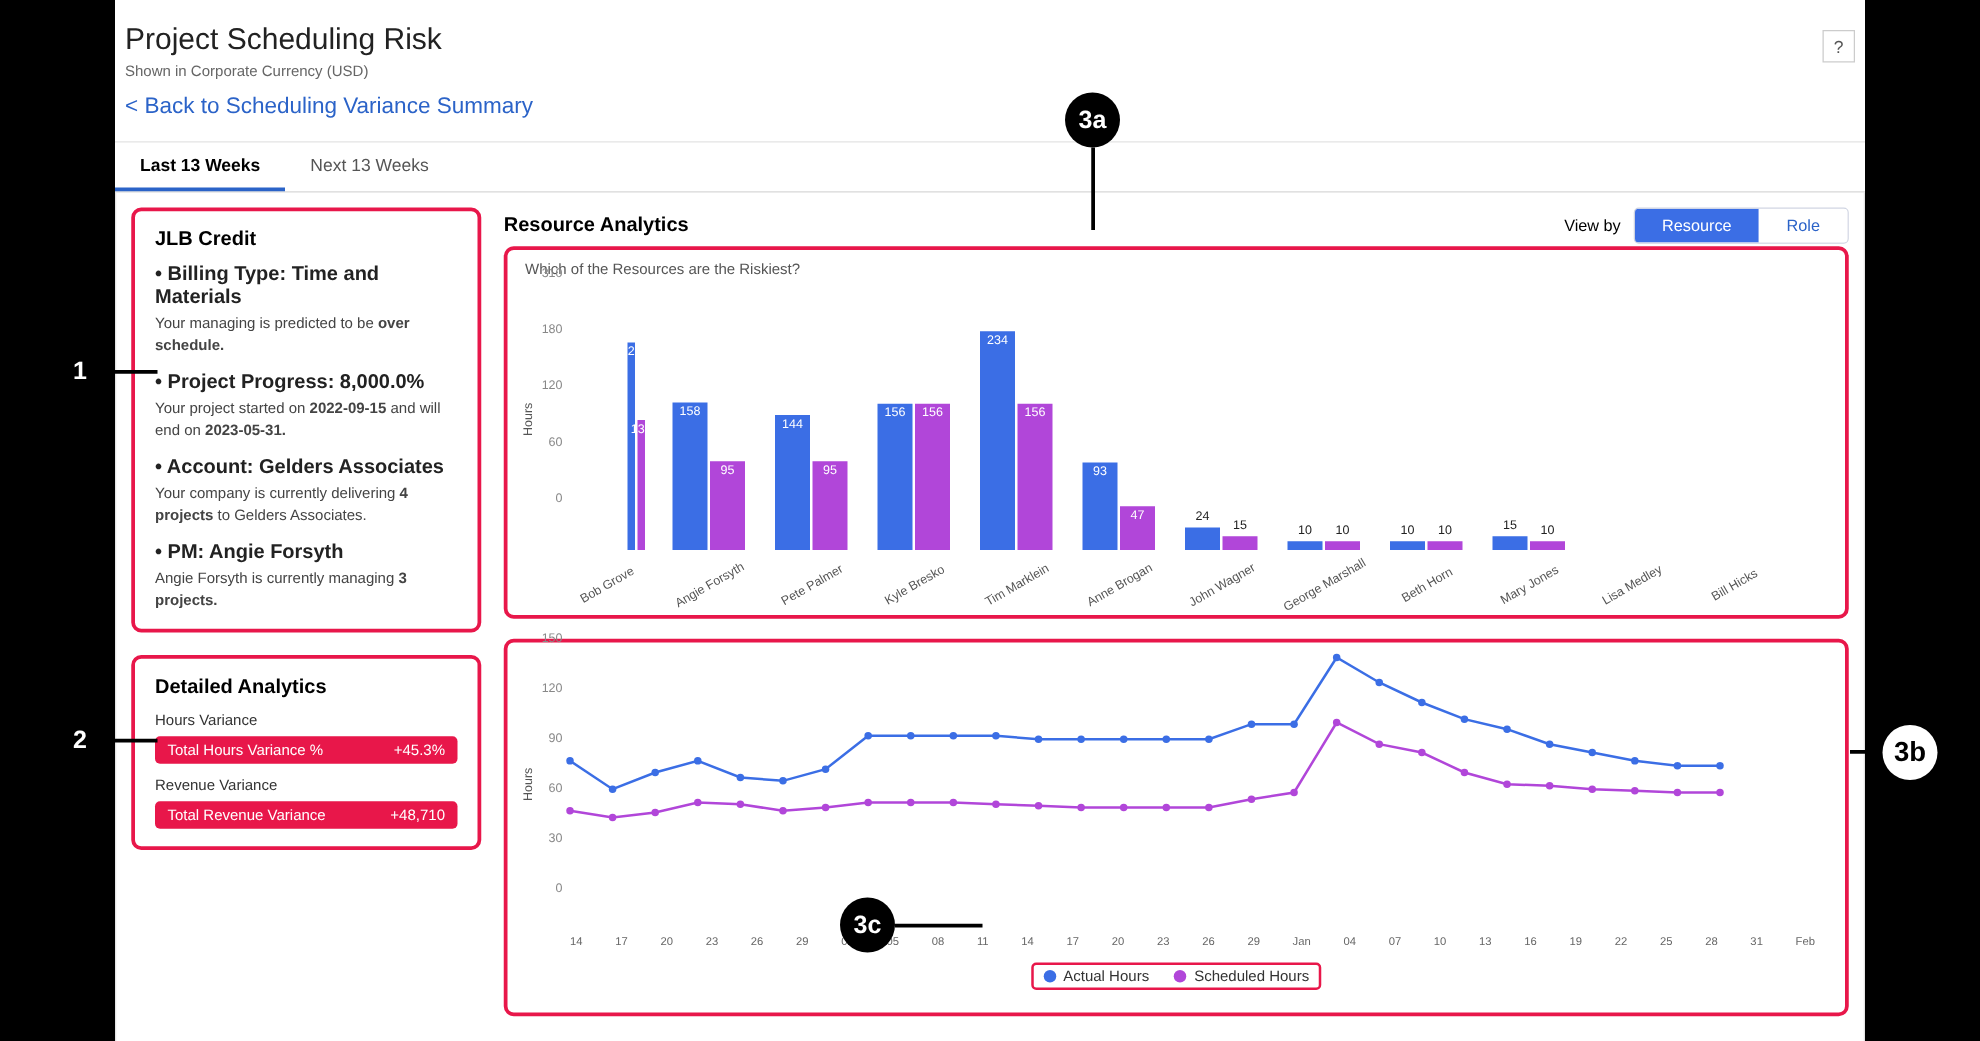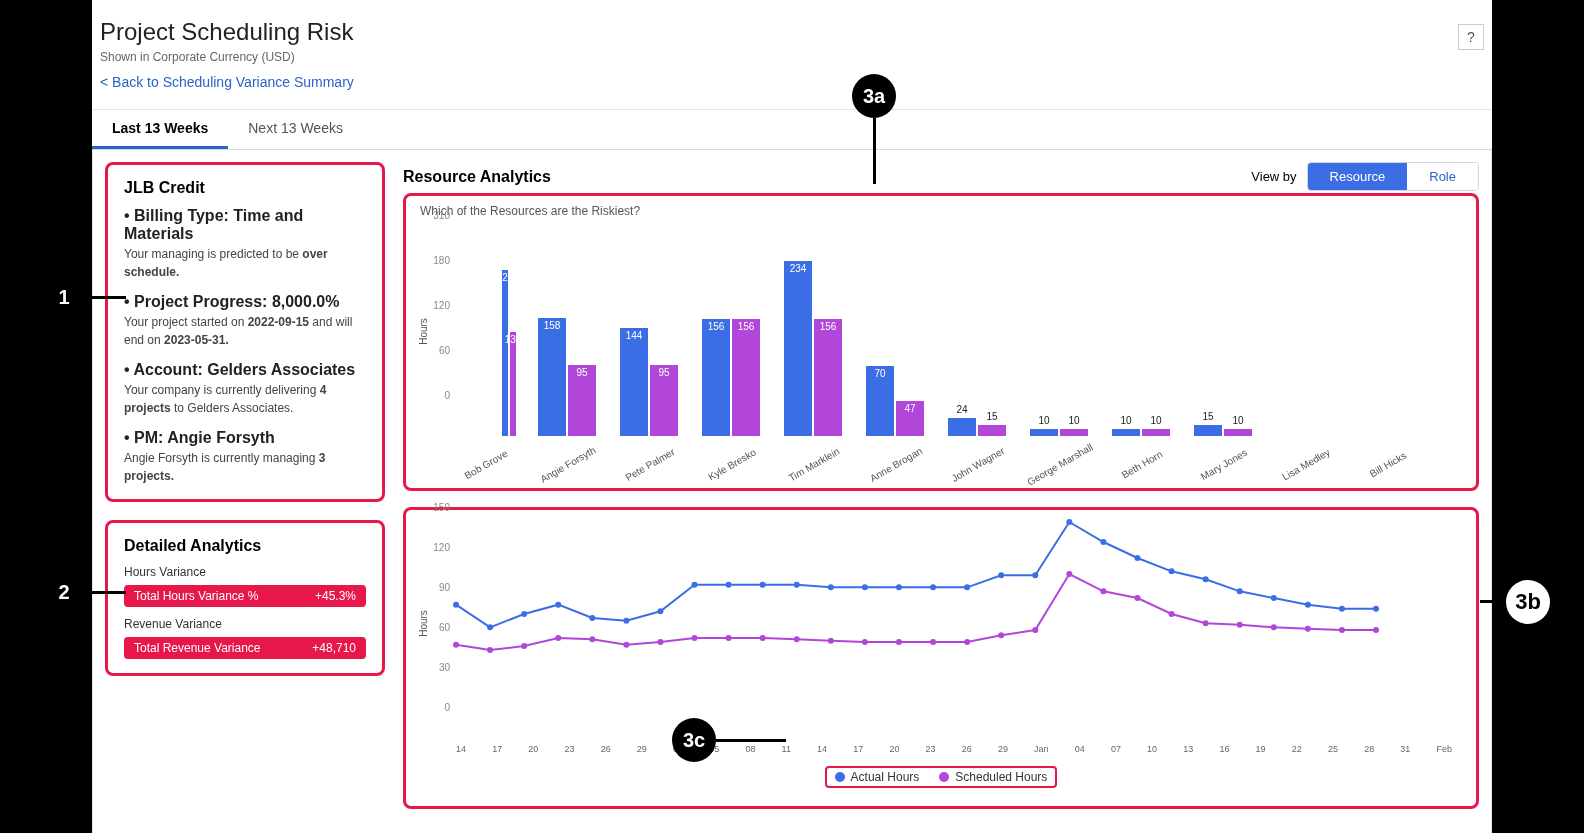--- a/index.html
+++ b/index.html
@@ -1,21 +1,21 @@
 <!DOCTYPE html>
 <html><head>
 <meta charset="utf-8">
 <style>
   * { box-sizing: border-box; margin: 0; padding: 0; }
   body { font-family: -apple-system, BlinkMacSystemFont, "Segoe UI", Arial, sans-serif; background: #000; }
   .page { background: #fff; width: 1400px; margin: 0 auto; position: relative; min-height: 833px; }
   .header { padding: 18px 0 4px 0; }
   h1 { font-size: 24px; font-weight: 400; color: #222; }
   .sub { font-size: 12px; color: #666; margin-top: 4px; }
-  .backlink { color: #2b63c8; font-size: 14px; text-decoration: none; display: inline-block; margin-top: 10px; cursor: pointer; }
+  .backlink { color: #2b63c8; font-size: 18px; text-decoration: none; display: inline-block; margin-top: 10px; cursor: pointer; }
   .help-btn { position: absolute; right: 8px; top: 24px; width: 26px; height: 26px; border: 1px solid #ccc; background: #fff; font-size: 14px; color: #555; cursor: pointer; }
   .tabs { border-bottom: 1px solid #d8d8d8; border-top: 1px solid #e4e4e4; margin-top: 14px; display: flex; text-align: right; }
   .tab { padding: 10px 20px; font-size: 14px; color: #555; cursor: pointer; }
   .tab.active { font-weight: 700; color: #000; border-bottom: 3px solid #2b63c8; }
   .content { display: flex; gap: 18px; padding: 12px; border: 1px solid #e4e4e4; border-top: none; }
   .left-col { width: 280px; flex-shrink: 0; }
   .right-col { flex: 1; }
   .box { border: 3px solid #e8174a; border-radius: 8px; padding: 14px 16px; margin-bottom: 18px; }
   .box h3 { font-size: 16px; font-weight: 700; margin-bottom: 10px; }
   .bul { font-size: 16px; color: #222; margin-bottom: 2px; }
@@ -181,21 +181,21 @@
               <div class="bar actual" style="height: 175.5px;">
                 <div class="val">234</div>
               </div>
               <div class="bar sched" style="height: 117px;">
                 <div class="val">156</div>
               </div>
               <div class="cat-label">Tim Marklein</div>
             </div>
             <div class="bar-group">
               <div class="bar actual" style="height: 69.75px;">
-                <div class="val">70</div>
+                <div class="val">93</div>
               </div>
               <div class="bar sched" style="height: 35.25px;">
                 <div class="val">47</div>
               </div>
               <div class="cat-label">Anne Brogan</div>
             </div>
             <div class="bar-group">
               <div class="bar actual small" style="height: 18px;">
                 <div class="val">24</div>
               </div>

